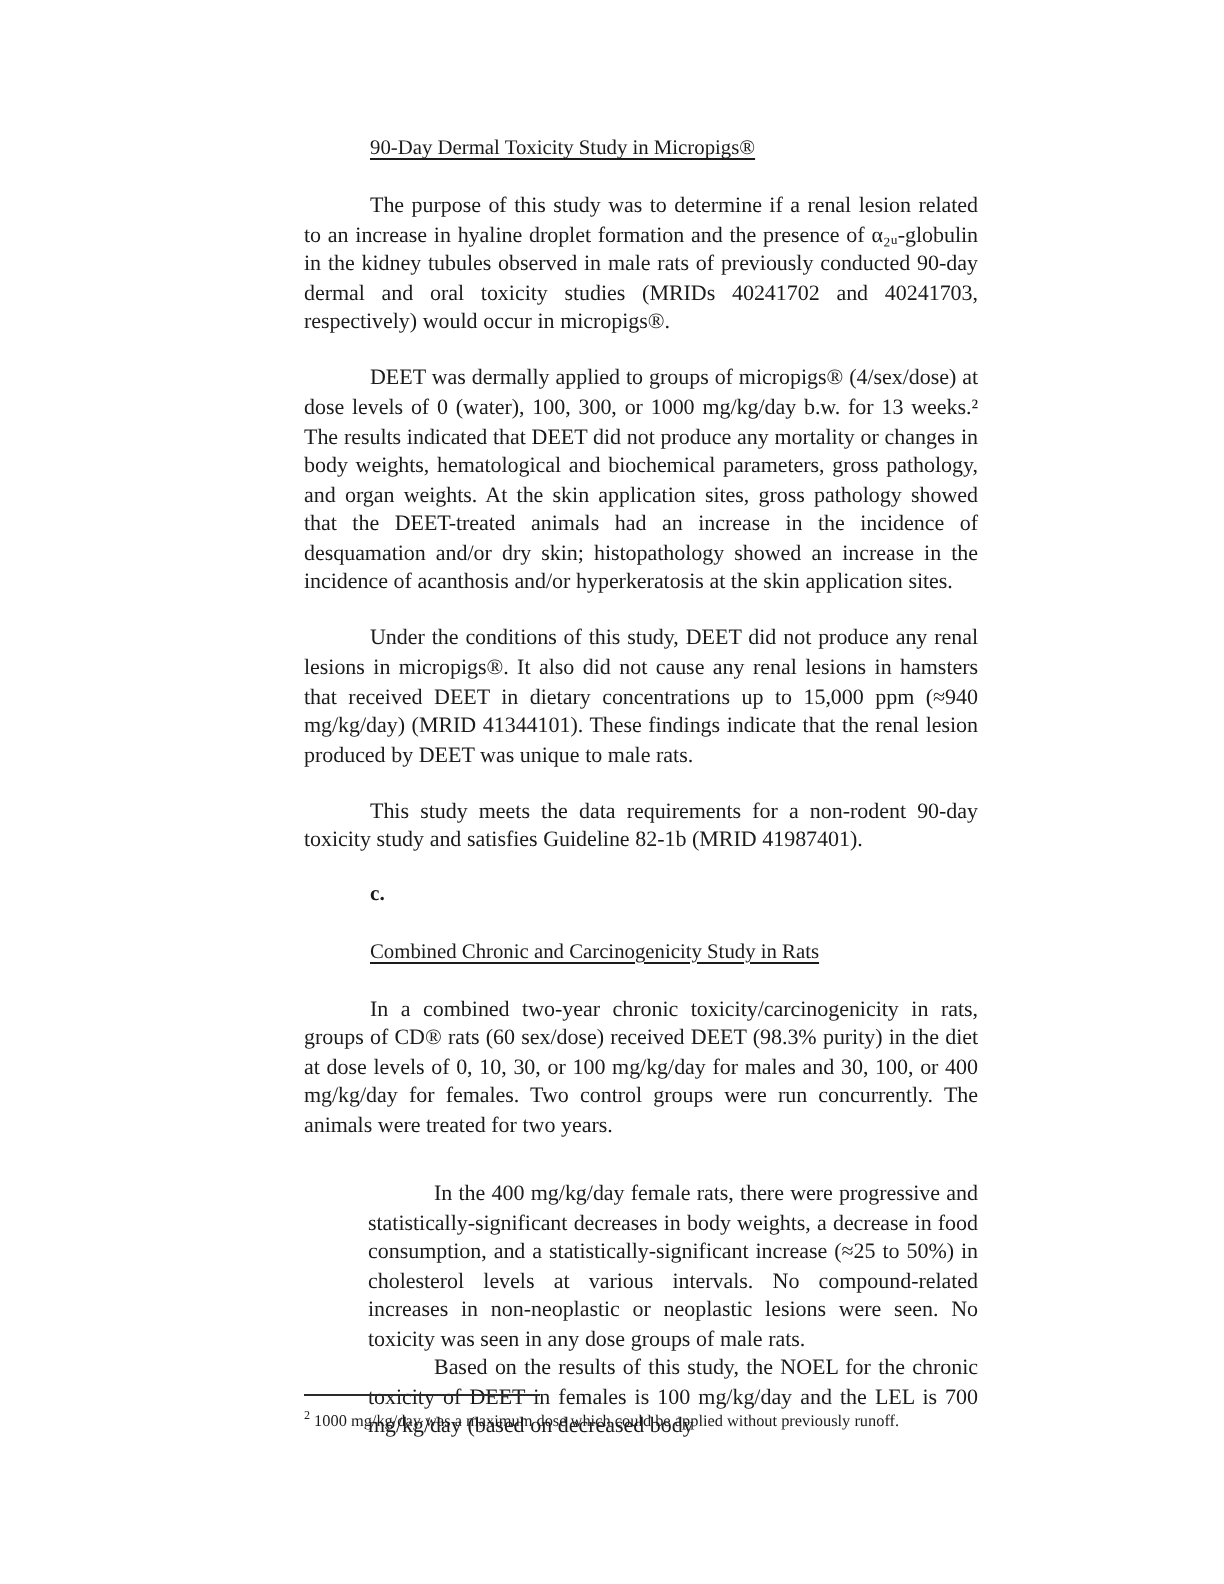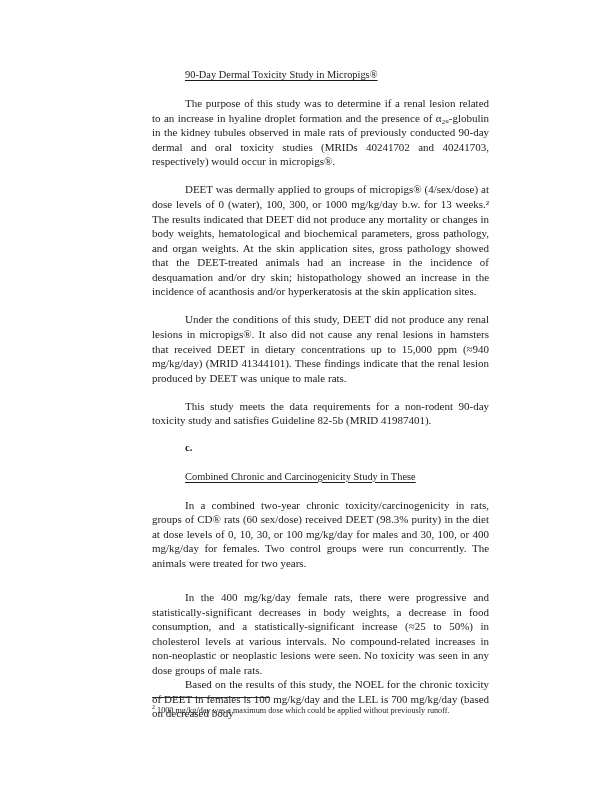--- a/index.html
+++ b/index.html
@@ -36,20 +36,21 @@
     text-align: justify;
     margin: 0 0 13.6px 0;
     letter-spacing: -0.02px;
     word-spacing: 0.1px;
   }
   .para.indent {
     text-indent: 33px;
   }
   .para.tight {
     margin-bottom: 0;
+    margin-left: 32px;
   }
   .heading-underline {
     font-size: 10.4px;
     line-height: 14.55px;
     margin: 0 0 13.6px 0;
     text-decoration: underline;
     text-underline-offset: 1.5px;
     padding-left: 33px;
   }
   .section-head {
@@ -119,27 +120,27 @@
   <div class="content">
 
     <div class="heading-underline">90-Day Dermal Toxicity Study in Micropigs®</div>
 
     <p class="para indent">The purpose of this study was to determine if a renal lesion related to an increase in hyaline droplet formation and the presence of α₂ᵤ-globulin in the kidney tubules observed in male rats of previously conducted 90-day dermal and oral toxicity studies (MRIDs 40241702 and 40241703, respectively) would occur in micropigs®.</p>
 
     <p class="para indent">DEET was dermally applied to groups of micropigs® (4/sex/dose) at  dose levels of 0 (water), 100, 300, or 1000 mg/kg/day b.w. for 13 weeks.²  The results indicated that DEET did not produce any mortality or changes in body weights, hematological and biochemical parameters, gross pathology, and organ weights.  At the skin application sites, gross pathology showed that the DEET-treated animals had an increase in the incidence of desquamation and/or dry skin; histopathology showed an increase in the incidence of acanthosis and/or hyperkeratosis at the skin application sites.</p>
 
     <p class="para indent">Under the conditions of this study, DEET did not produce any renal lesions in micropigs®.  It also did not cause any renal lesions in hamsters that received DEET in dietary concentrations up to 15,000 ppm (≈940 mg/kg/day) (MRID 41344101).  These findings indicate that the renal lesion produced by DEET was unique to male rats.</p>
 
-    <p class="para indent">This study meets the data requirements for a non-rodent 90-day toxicity study and satisfies Guideline 82-5b (MRID 41987401).</p>
+    <p class="para indent">This study meets the data requirements for a non-rodent 90-day toxicity study and satisfies Guideline 82-1b (MRID 41987401).</p>
 
     <div class="section-head">
       <span class="sec-letter">c.</span>
     </div>
 
-    <div class="heading-underline">Combined Chronic and Carcinogenicity Study in These</div>
+    <div class="heading-underline">Combined Chronic and Carcinogenicity Study in Rats</div>
 
     <p class="para indent">In a combined two-year chronic toxicity/carcinogenicity in rats, groups of CD® rats (60 sex/dose) received DEET (98.3% purity) in the diet at dose levels of 0, 10, 30, or 100 mg/kg/day for males and 30, 100, or 400 mg/kg/day for females.  Two control groups were run concurrently.  The animals were treated for two years.</p>
 
     <div class="gap-small"></div>
 
     <p class="para indent tight">In the 400 mg/kg/day female rats, there were progressive and statistically-significant decreases in body weights, a decrease in food consumption, and a statistically-significant increase (≈25 to 50%) in cholesterol levels at various intervals.  No compound-related increases in non-neoplastic or neoplastic lesions were seen.  No toxicity was seen in any dose groups of male rats.</p>
 
     <p class="para indent tight">Based on the results of this study, the NOEL for the chronic toxicity of DEET in females is 100 mg/kg/day and the LEL is 700 mg/kg/day (based on decreased body</p>
 
   </div>

